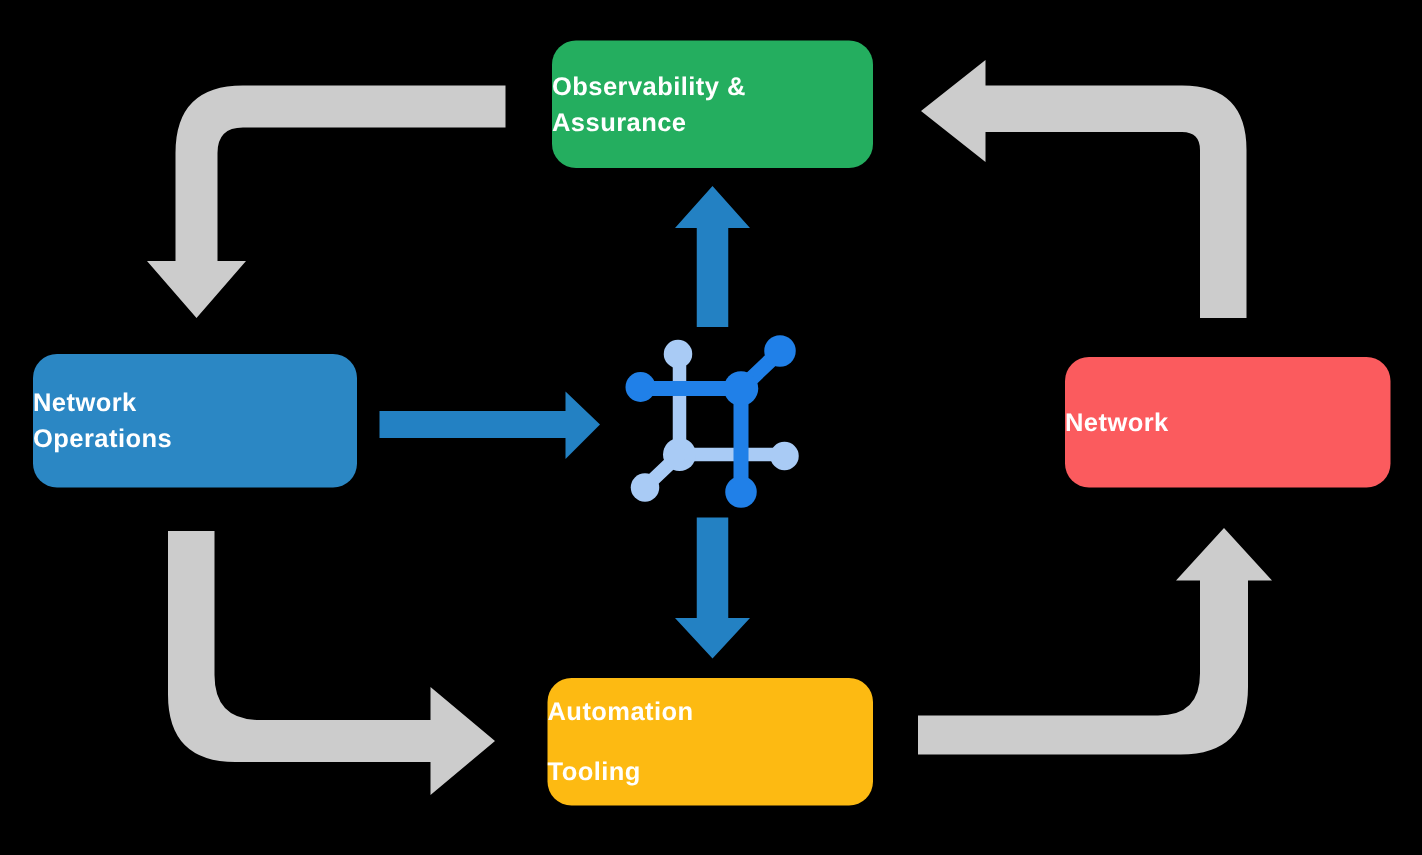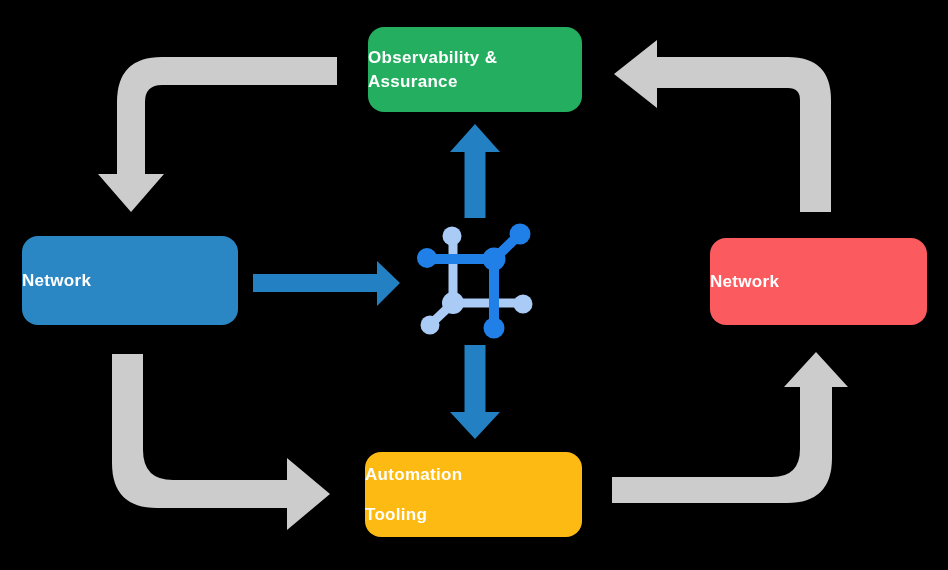--- a/index.html
+++ b/index.html
@@ -81,20 +81,21 @@
     </g>
   </svg>
 
   <div class="node-box" id="box-observability" style="background-color: rgb(36, 174, 95);">
     <span>Observability &amp;</span>
     <span>Assurance</span>
   </div>
 
   <div class="node-box" id="box-operations" style="background-color: rgb(43, 135, 196);">
     <span>Network</span>
+    <span>Operations</span>
   </div>
 
   <div class="node-box" id="box-infrastructure" style="background-color: rgb(251, 91, 94);">
     <span>Network</span>
   </div>
 
   <div class="node-box" id="box-automation" style="background-color: rgb(253, 186, 18);">
     <span>Automation</span>
     <span>Tooling</span>
   </div>

